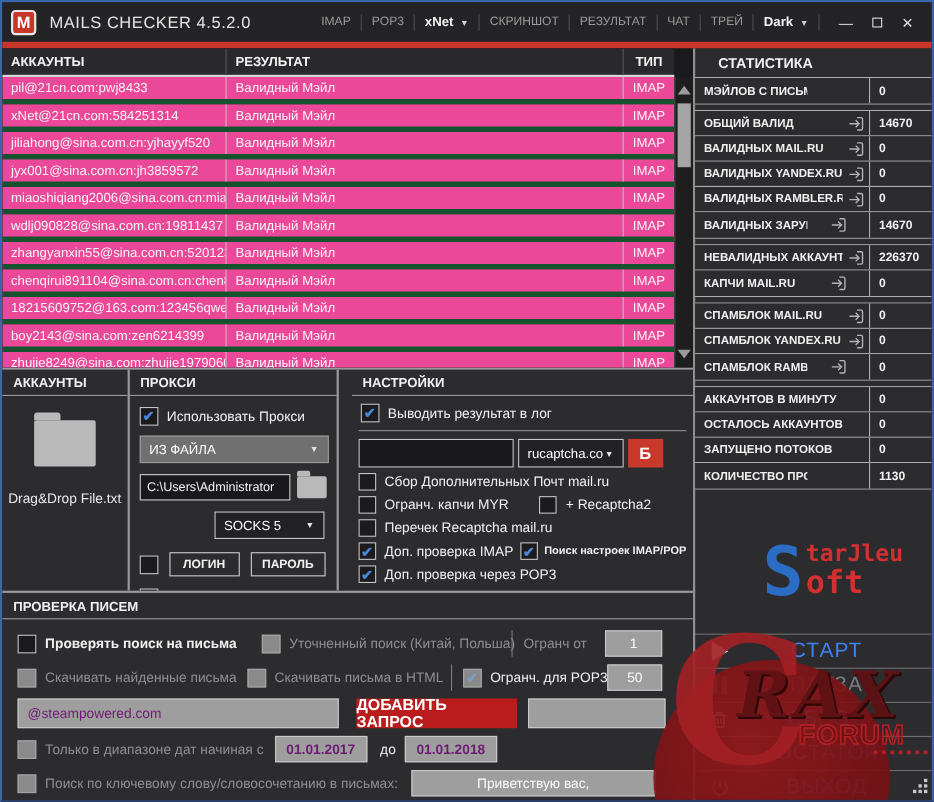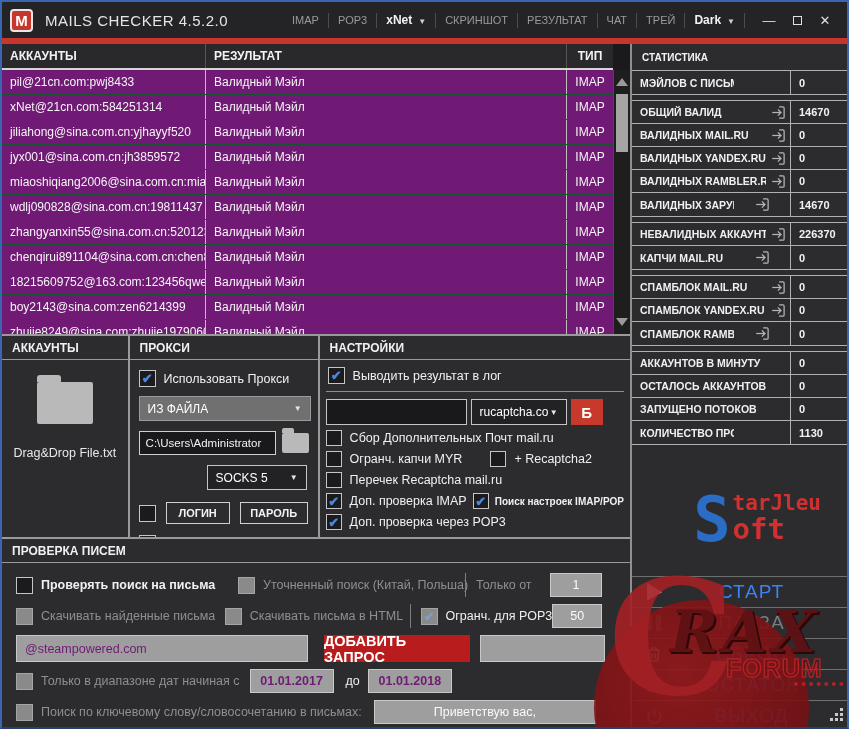--- a/index.html
+++ b/index.html
@@ -28,41 +28,41 @@
   
   .main { position:absolute; left:0; top:42px; width:100%; height:687px; display:flex; }
   .left-col { width:628px; display:flex; flex-direction:column; }
   .right-col { width:217px; border-left:2px solid #8f8f8f; background:#2c2c2f; position:relative; }
 
   
   .table-area { position:relative; height:316px; background:#1a1a1c; overflow:hidden; }
   .t-head { display:flex; height:26px; background:#29292c; border-bottom:2px solid #d5d5d5; }
   .t-head .cell { color:#f2f2f2; font-weight:bold; font-size:12px; }
   .t-rows { margin-right:17px; }
-  .t-row { display:flex; height:25px; border-bottom:1px solid #14532d; background:#701a75;justify-content:center; }
+  .t-row { display:flex; height:25px; border-bottom:5px solid #14532d; background:#ec4899;justify-content:center; }
   .cell { display:flex; align-items:center; padding:0 8px; overflow:hidden; white-space:nowrap; }
   .cell.acc { width:204px; border-right:1px solid #bdbdbd; }
   .cell.res { flex:1; border-right:1px solid #bdbdbd; }
   .cell.typ { width:46px; justify-content:center; padding:0 2px; }
   .t-row .cell { color:#f5f5f5; font-size:12px; }
   .t-head .cell.acc, .t-head .cell.res { border-right:1px solid #555; }
   .vscroll { position:absolute; right:0; top:26px; bottom:0; width:17px;
     background:#1e1e1f; border-left:1px solid #4a4a4a; }
   .sc-up, .sc-down { position:absolute; left:2px; width:12px; height:0; border-left:6px solid transparent; border-right:6px solid transparent; }
   .sc-up { top:8px; border-bottom:8px solid #9a9a9a; }
   .sc-down { bottom:8px; border-top:8px solid #9a9a9a; }
   .sc-thumb { position:absolute; left:2px; top:24px; width:12px; height:58px; background:#a5a5a5; }
 
   
   .mid { display:flex; height:203px; border-top:2px solid #9a9a9a; background:#2c2c2f; }
   .panel-h { height:24px; display:flex; align-items:center; padding:0 10px;
     color:#f0f0f0; font-size:12px; font-weight:bold; border-bottom:1px solid #9a9a9a; }
   .p-accounts { width:158px; border-right:2px solid #9a9a9a; display:flex; flex-direction:column; }
   .p-proxy { width:190px; border-right:2px solid #9a9a9a; }
-  .p-settings { flex:1; }
+  .p-settings { flex:1;padding-left:12px; }
   .acc-body { flex:1; display:flex; flex-direction:column; align-items:center; }
   .folder-big { position:relative; width:56px; height:42px; background:#b9b9b9; border-radius:2px; margin-top:22px; }
   .folder-big::before { content:""; position:absolute; top:-7px; left:0; width:24px; height:7px; background:#b9b9b9; border-radius:3px 3px 0 0; }
   .acc-path { margin-top:20px; width:128px; background:#19191b; border:1px solid #cfcfcf;
     color:#f2f2f2; font-size:11.5px; padding:5px 4px; white-space:nowrap; overflow:hidden; }
   .acc-hint { margin-top:22px; color:#e8e8e8; font-size:12.5px; }
 
   .cbrow { display:flex; align-items:center; }
   .cb { width:17px; height:17px; background:#1b1b1d; border:1px solid #c5c5c5; flex:none;
     display:flex; align-items:center; justify-content:center; }
@@ -113,22 +113,22 @@
   .w200 { width:197px; } .w195 { width:192px; }
   .num-field { width:52px; margin-left:auto; margin-right:28px; justify-content:center; }
   .query-field { width:292px; height:27px; }
   .btn-red { background:#b91c1c; color:#fff; font-weight:bold; font-size:14.5px;
     height:27px; display:flex; align-items:center; justify-content:center; width:146px; margin-left:16px; }
   .empty-gray { width:125px; height:27px; margin-left:10px; }
   .date-field { width:84px; justify-content:center; font-weight:bold; }
   .kw-field { width:222px; margin-left:12px; }
 
   
-  .stats-title { height:26px; display:flex; align-items:center; padding-left:10px;
-    color:#f2f2f2; font-weight:bold; font-size:10px; }
+  .stats-title { height:26px; display:flex; align-items:center; padding-left:21px;
+    color:#f2f2f2; font-weight:bold; font-size:13px; }
   .stat-group { border-top:1px solid #b0b0b0; border-bottom:1px solid #b0b0b0; margin-bottom:5px; }
   .stat-row { display:flex; align-items:stretch; height:23px; border-bottom:1px solid #b0b0b0; background:#2c2c2f; }
   .stat-group .stat-row:last-child { border-bottom:none;gap:16px; }
   .stat-label { flex:1; display:flex; align-items:center; padding-left:8px;
     color:#f0f0f0; font-size:10.5px; font-weight:bold; white-space:nowrap; overflow:hidden; }
   .stat-icon { width:24px; display:flex; align-items:center; justify-content:center; }
   .stat-val { width:57px; border-left:1px solid #b0b0b0; display:flex; align-items:center;
     padding-left:8px; color:#f2f2f2; font-size:11px; font-weight:bold; }
 
   
@@ -374,21 +374,21 @@
 
       <div class="letters">
         <div class="panel-h">ПРОВЕРКА ПИСЕМ</div>
         <div class="l-body">
           <div class="l-row" style="margin-top:2px;">
             <div class="cb"></div>
             <div class="cb-label w200" style="font-weight:bold;">Проверять поиск на письма</div>
             <div class="cb disabled"></div>
             <div class="cb-label muted w195">Уточненный поиск (Китай, Польша)</div>
             <div class="vsep"></div>
-            <div class="cb-label muted" style="margin-left:0;">Только от</div>
+            <div class="cb-label muted" style="margin-left:0;">Огранч от</div>
             <div class="g-field light num-field">1</div>
           </div>
           <div class="l-row">
             <div class="cb disabled"></div>
             <div class="cb-label muted w200">Скачивать найденные письма</div>
             <div class="cb disabled"></div>
             <div class="cb-label muted" style="width:150px;">Скачивать письма в HTML</div>
             <div class="vsep"></div>
             <div class="cb checked dim disabled"></div>
             <div class="cb-label">Огранч. для POP3</div>

